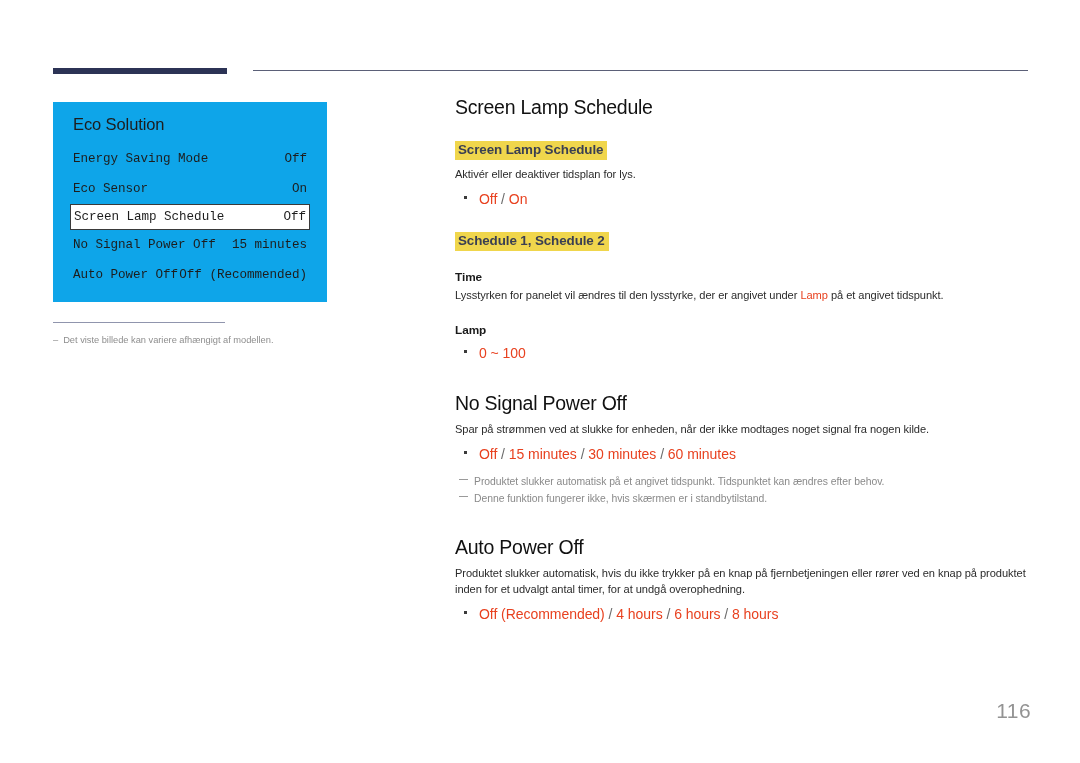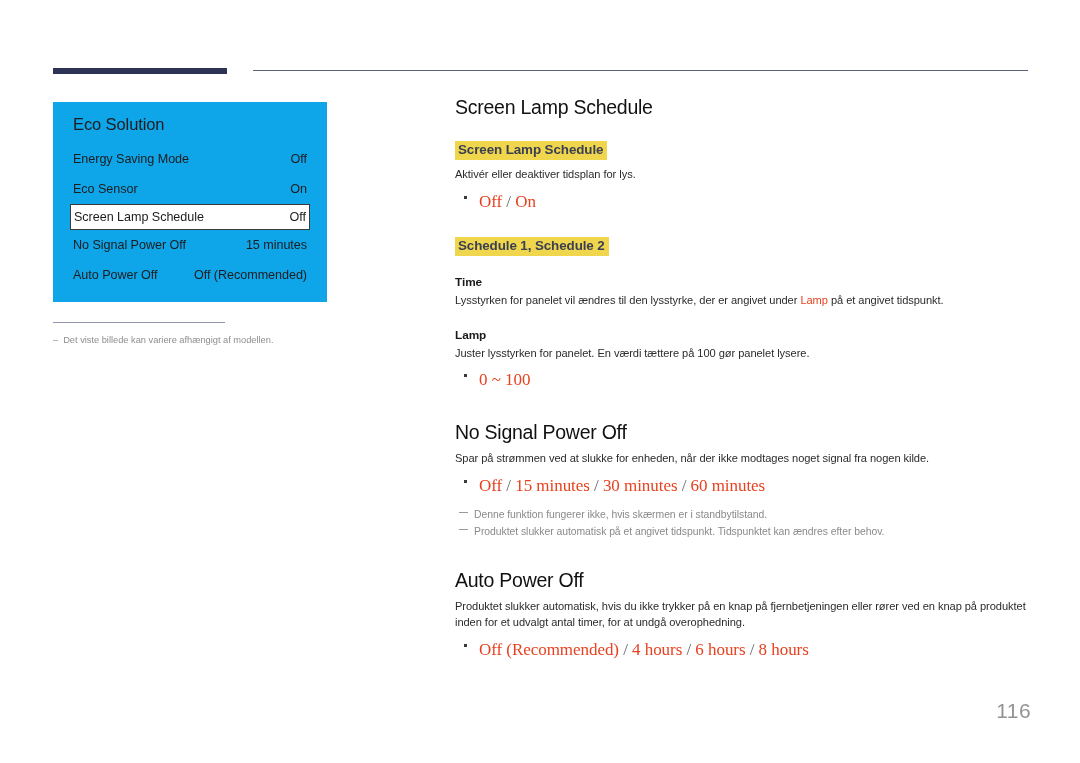--- a/index.html
+++ b/index.html
@@ -48,20 +48,21 @@
     position: absolute;
     left: 20px; top: 13px;
     font-size: 16.5px;
     color: #1d1d1d;
     letter-spacing: -0.1px;
   }
   .osd-rows {
     position: absolute;
     left: 0; top: 42px;
     width: 100%;
+    font-family: Liberation Mono, monospace;
   }
   .osd-row {
     position: relative;
     height: 30px;
     margin: 0 20px;
     display: flex;
     align-items: center;
     justify-content: space-between;
     font-size: 12.6px;
     color: #1d1d1d;
@@ -146,25 +147,24 @@
   .accent { color: #e8411f; }
 
   ul.opts {
     margin: 6px 0 0 0;
     padding: 0;
     list-style: none;
   }
   ul.opts li {
     position: relative;
     padding-left: 24px;
-    font-size: 17px;
+    font-size: 14px;
     color: #e8411f;
     line-height: 1.5;
     letter-spacing: -0.05px;
-    font-family: Liberation Serif, serif;
   }
   ul.opts li::before {
     content: "";
     position: absolute;
     left: 9px; top: 7px;
     width: 3px; height: 3px;
     background: #3a3a3a;
     border-radius: 0;
   }
   ul.opts li .sep { color: #6b6b6b; }
@@ -258,41 +258,40 @@
         <span>Off</span><span class="sep"> / </span><span>On</span>
       </li>
     </ul>
 
     <div class="hl-heading">Schedule 1, Schedule 2</div>
 
     <div class="sub-heading">Time</div>
     <p class="body-text tight"><span>Lysstyrken for panelet vil ændres til den lysstyrke, der er angivet under </span><span class="accent">Lamp</span><span> på et angivet tidspunkt.</span></p>
 
     <div class="sub-heading">Lamp</div>
-    <p class="body-text tight">Juster lysstyrken for panelet. En værdi tættere på 100 gør panelet lysere.</p>
 
     <ul class="opts">
       <li>
         <span>0 ~ 100</span>
       </li>
     </ul>
 
     <h1 class="section-title spaced">No Signal Power Off</h1>
 
     <p class="body-text">Spar på strømmen ved at slukke for enheden, når der ikke modtages noget signal fra nogen kilde.</p>
 
     <ul class="opts">
       <li>
         <span>Off</span><span class="sep"> / </span><span>15 minutes</span><span class="sep"> / </span><span>30 minutes</span><span class="sep"> / </span><span>60 minutes</span>
       </li>
     </ul>
 
     <div class="notes">
+      <div class="note">Produktet slukker automatisk på et angivet tidspunkt. Tidspunktet kan ændres efter behov.</div>
       <div class="note">Denne funktion fungerer ikke, hvis skærmen er i standbytilstand.</div>
-      <div class="note">Produktet slukker automatisk på et angivet tidspunkt. Tidspunktet kan ændres efter behov.</div>
     </div>
 
     <h1 class="section-title spaced">Auto Power Off</h1>
 
     <p class="body-text">Produktet slukker automatisk, hvis du ikke trykker på en knap på fjernbetjeningen eller rører ved en knap på produktet inden for et udvalgt antal timer, for at undgå overophedning.</p>
 
     <ul class="opts">
       <li>
         <span>Off (Recommended)</span><span class="sep"> / </span><span>4 hours</span><span class="sep"> / </span><span>6 hours</span><span class="sep"> / </span><span>8 hours</span>
       </li>

